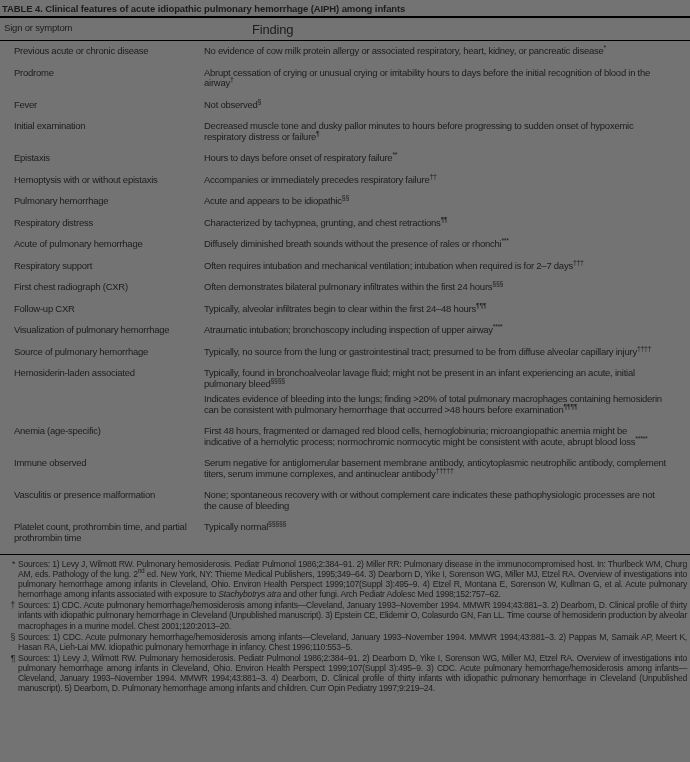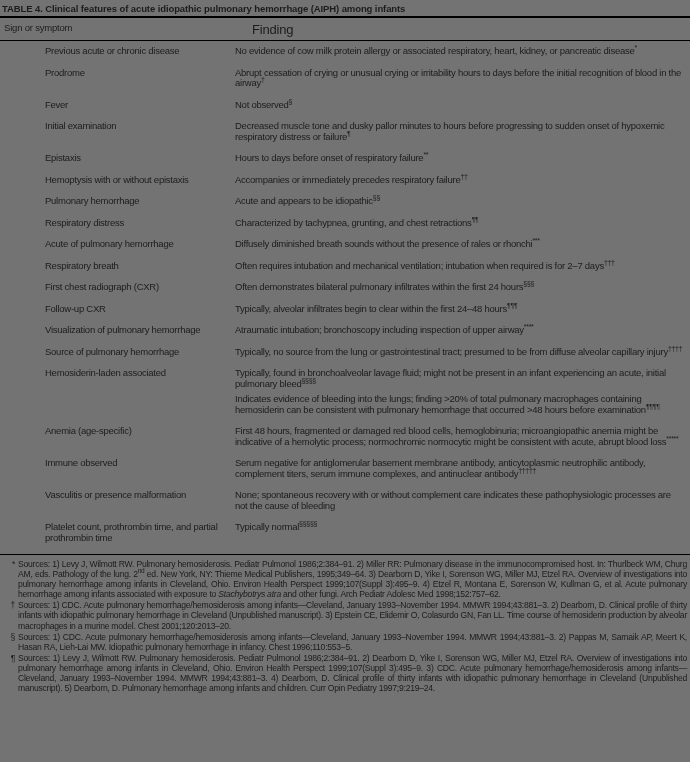--- a/index.html
+++ b/index.html
@@ -21,21 +21,21 @@
   .rule-thin{border-top:1.3px solid #000;margin:0;}
   
   .hdr-row{display:flex;padding:4px 0 3px 0;}
   .hdr-sign{width:212px;padding-left:4px;font-size:9.5px;letter-spacing:-0.2px;}
   .hdr-finding{flex:1;font-size:13px;letter-spacing:-0.2px;padding-left:36px;}
   
   #rows{padding-top:5px;}
   .row{display:flex;margin-bottom:11px;}
   .cell-sign{
     width:204px;padding-left:14px;box-sizing:border-box;
-    font-size:9.5px;line-height:10.5px;letter-spacing:-0.25px;margin-left:31px;
+    font-size:9.5px;line-height:10.5px;letter-spacing:-0.25px;
   }
   .cell-finding{
     flex:1;max-width:462px;padding-right:6px;
     font-size:9.5px;line-height:10.5px;letter-spacing:-0.25px;
   }
   .finding-para{margin:0 0 5px 0;}
   .finding-para:last-child{margin-bottom:0;}
   sup.mark{font-size:7px;line-height:0;letter-spacing:-0.3px;}
   
   #footnotes{padding-top:4px;}
@@ -111,21 +111,21 @@
           <div class="finding-para">Characterized by tachypnea, grunting, and chest retractions<sup class="mark">¶¶</sup></div>
         </div>
       </div>
       <div class="row">
         <div class="cell-sign">Acute of pulmonary hemorrhage</div>
         <div class="cell-finding">
           <div class="finding-para">Diffusely diminished breath sounds without the presence of rales or rhonchi<sup class="mark">***</sup></div>
         </div>
       </div>
       <div class="row">
-        <div class="cell-sign">Respiratory breath</div>
+        <div class="cell-sign">Respiratory support</div>
         <div class="cell-finding">
           <div class="finding-para">Often requires intubation and mechanical ventilation; intubation when required is for 2–7 days<sup class="mark">†††</sup></div>
         </div>
       </div>
       <div class="row">
         <div class="cell-sign">First chest radiograph (CXR)</div>
         <div class="cell-finding">
           <div class="finding-para">Often demonstrates bilateral pulmonary infiltrates within the first 24 hours<sup class="mark">§§§</sup></div>
         </div>
       </div>

